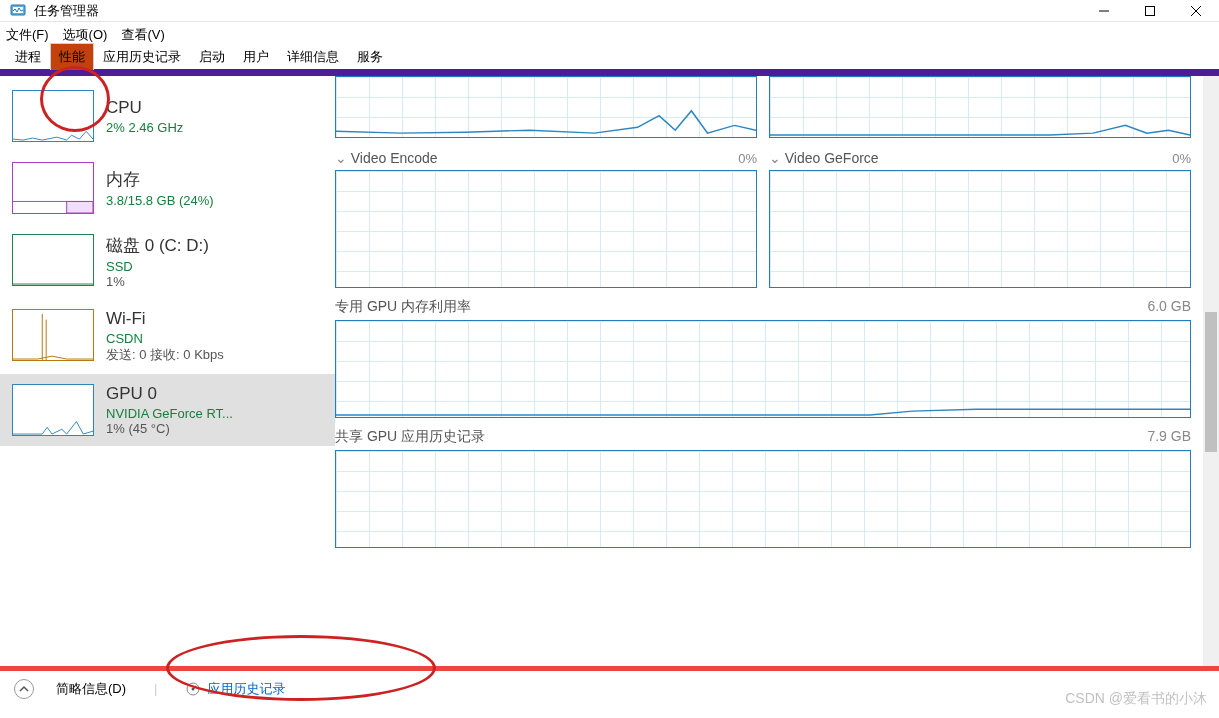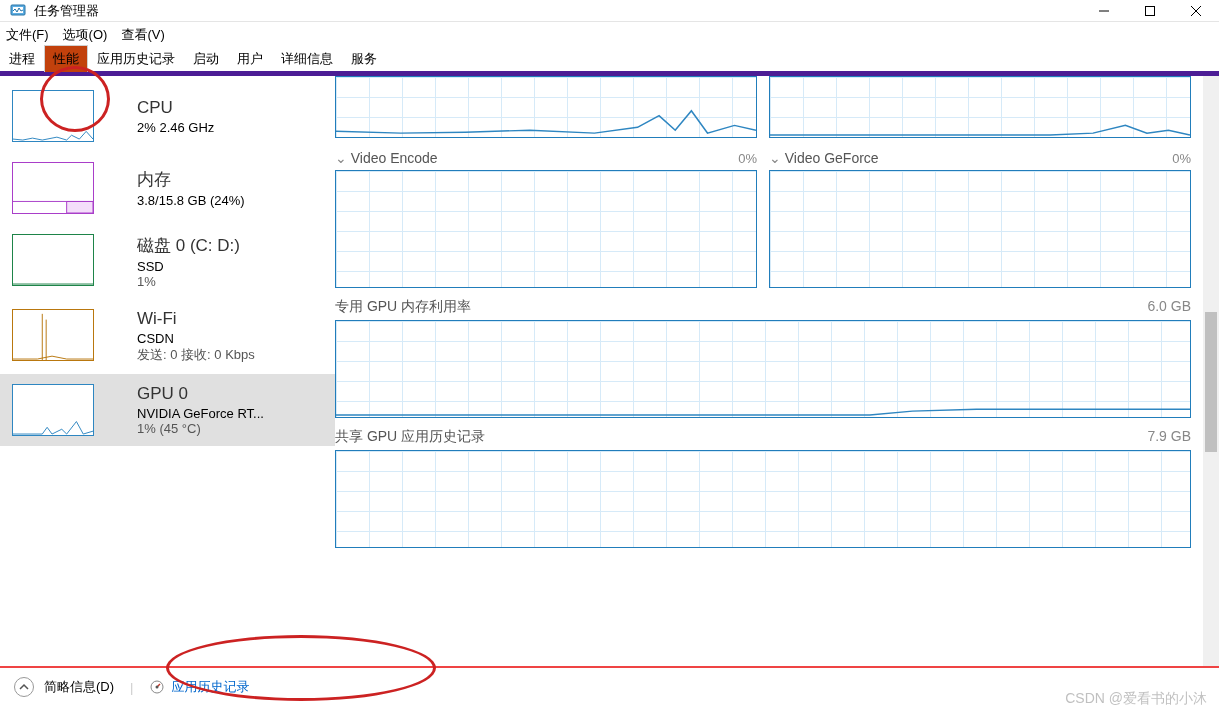--- a/index.html
+++ b/index.html
@@ -4,50 +4,50 @@
 <style>
 * { box-sizing: border-box; margin: 0; padding: 0; }
 body { font-family: "Microsoft YaHei", "Segoe UI", sans-serif; font-size: 13px; background: #fff; color: #000; width: 1219px; height: 718px; overflow: hidden; position: relative; }
 .titlebar { height: 22px; display: flex; align-items: center; padding-left: 10px; border-bottom: 1px solid #e5e5e5; }
 .titlebar-icon { width: 16px; height: 16px; margin-right: 8px; }
 .titlebar-title { font-size: 13px; flex: 1; }
 .win-controls { display: flex; height: 100%; }
 .win-btn { width: 46px; height: 100%; display: flex; align-items: center; justify-content: center; cursor: pointer; }
 .menubar { height: 26px; display: flex; align-items: center; padding-left: 0; gap: 2px; }
 .menu-item { padding: 2px 6px; cursor: pointer; font-size: 13px; }
-.tabbar { height: 28px; display: flex; align-items: flex-end; padding-left: 0; border-bottom: 5px solid #4c1d95; gap: 0; }
+.tabbar { height: 28px; display: flex; align-items: flex-end; padding-left: 6px; border-bottom: 7px solid #4c1d95; gap: 0; }
 .tab { padding: 4px 8px; cursor: pointer; font-size: 13px; border: 1px solid transparent; border-bottom: none; position: relative; top: 1px; }
 .tab.active { border-color: #d0d0d0; background: #c2410c; }
 .workspace { display: flex; height: calc(100% - 34px - 26px - 28px - 40px); }
 .sidebar { width: 335px; overflow-y: auto; padding: 4px 0; }
 .side-item { display: flex; padding: 10px 12px; gap: 12px; cursor: pointer; }
 .side-item.selected { background: #e0e0e0; }
 .thumb { width: 82px; height: 52px; border: 1px solid; position: relative; background: #fff; }
 .thumb svg { width: 100%; height: 100%; }
-.side-info { flex: 1; display: flex; flex-direction: column; justify-content: center; margin-left: 31px; }
+.side-info { flex: 1; display: flex; flex-direction: column; justify-content: center; }
 .side-title { font-size: 17px; color: #333; }
-.side-sub { font-size: 13px; color: #000000; margin-top: 2px; }
+.side-sub { font-size: 13px; color: #15803d; margin-top: 2px; }
 .side-sub2 { font-size: 13px; color: #555; }
 .detail { flex: 1; padding: 0 8px 0 0; overflow: hidden; position: relative; }
 .detail-inner { height: 100%; overflow-y: auto; padding-right: 20px; }
 .graph-row { display: flex; gap: 12px; margin-bottom: 4px; }
 .graph-box { flex: 1; }
 .graph-header { display: flex; align-items: center; font-size: 14px; color: #555; margin: 8px 0 4px 0; }
 .graph-header .chev { margin-right: 4px; color: #888; }
 .graph-header .right { margin-left: auto; color: #888; font-size: 13px; }
 .graph { border: 1px solid #217dbb; height: 62px; background: #fff; position: relative; }
 .graph.tall { height: 118px; }
 .graph.xtall { height: 98px; }
 .grid-bg { position: absolute; inset: 0; background-image: linear-gradient(to right, #d6eaf8 1px, transparent 1px), linear-gradient(to bottom, #d6eaf8 1px, transparent 1px); background-size: 33px 20px; }
 .graph svg { position: absolute; inset: 0; width: 100%; height: 100%; }
 .full-header { display: flex; font-size: 14px; color: #555; margin: 10px 0 4px 0; }
 .full-header .right { margin-left: auto; color: #888; }
 .scrollbar-fake { position: absolute; right: 0; top: 0; bottom: 0; width: 16px; background: #f0f0f0; }
 .sb-thumb { position: absolute; left: 2px; right: 2px; top: 40%; height: 140px; background: #c0c0c0; }
-.footer { height: 40px; border-top: 2px solid #ef4444; display: flex; align-items: center; padding: 0 14px; gap: 10px; position: relative; }
+.footer { height: 40px; border-top: 5px solid #ef4444; display: flex; align-items: center; padding: 0 14px; gap: 22px; position: relative; }
 .collapse-btn { width: 20px; height: 20px; border: 1px solid #999; border-radius: 50%; display: flex; align-items: center; justify-content: center; cursor: pointer; }
 .footer-link { color: #000; cursor: pointer; }
 .footer-sep { color: #ccc; margin: 0 6px; }
 .res-link { color: #0066cc; cursor: pointer; display: flex; align-items: center; gap: 6px; }
 .res-icon { width: 16px; height: 16px; }
 .annotation-circle { position: absolute; border: 3px solid #c22; border-radius: 50%; pointer-events: none; }
 .watermark { position: absolute; right: 12px; bottom: 10px; color: rgba(150,150,150,0.6); font-size: 14px; pointer-events: none; }
 </style>
 </head>
 <body>

